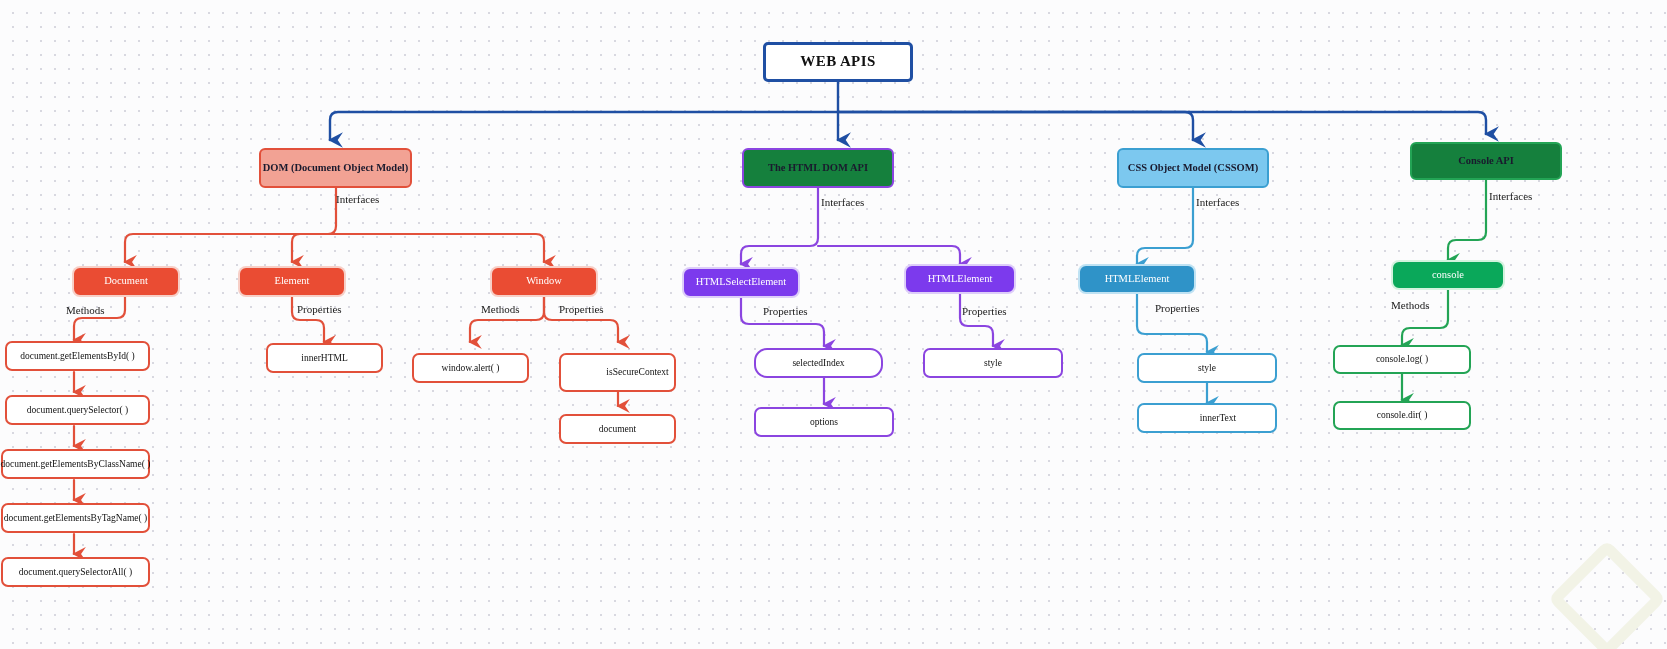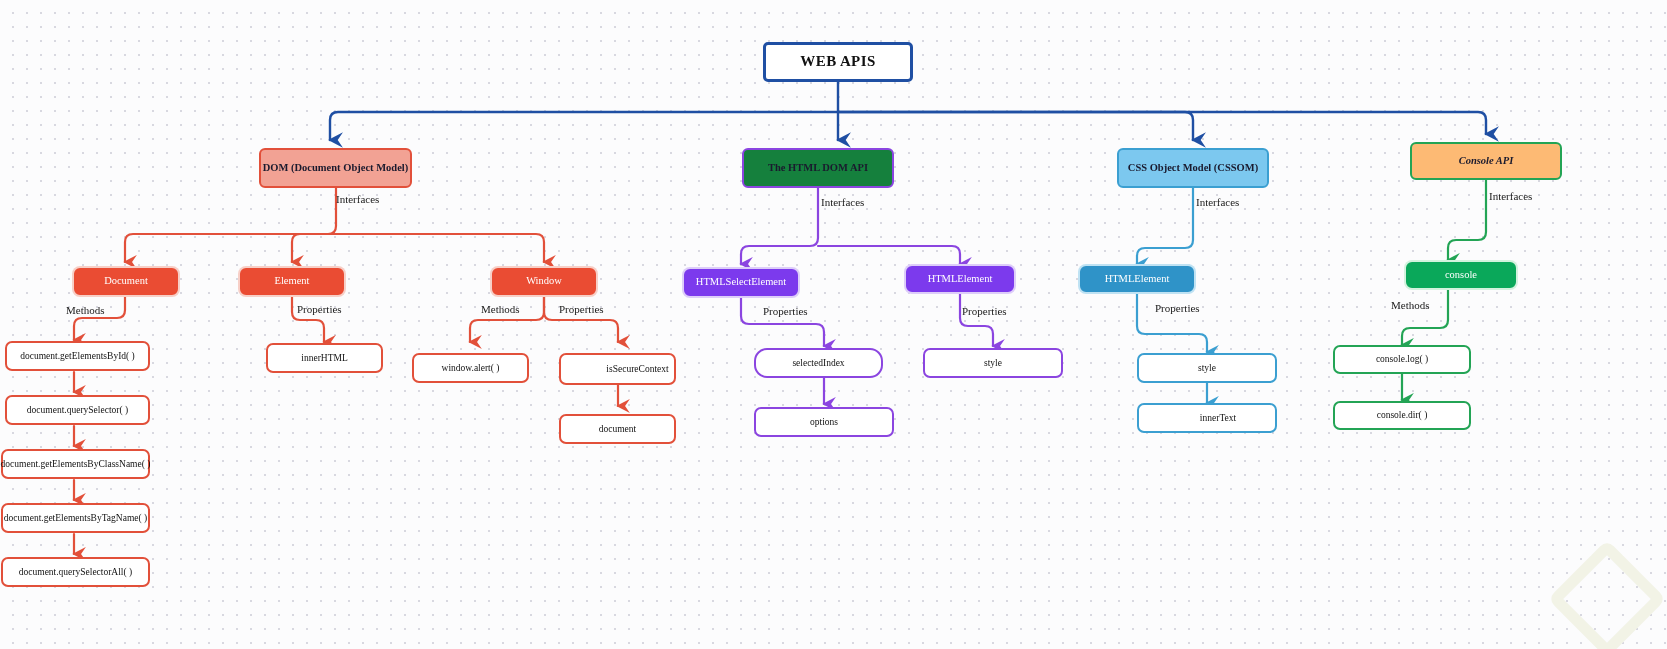--- a/index.html
+++ b/index.html
@@ -29,21 +29,21 @@
     white-space:nowrap;
   }
   .root{
     border:3px solid #1f4fa3;background:#ffffff;color:#111;
     font-weight:bold;font-size:15px;letter-spacing:.4px;border-radius:5px;
   }
   .lvl1{font-size:10.5px;font-weight:bold;color:#1a1a2e;border-radius:6px;}
   .lvl1.dom{background:#f2a294;border:2px solid #e2503a;}
   .lvl1.html{background:#15803d;border:2px solid #8b45e0;}
   .lvl1.cssom{background:#7cc8ef;border:2px solid #3b9fd1;}
-  .lvl1.console{background:#fdba74;border:2px solid #23a455;font-style:italic;}
+  .lvl1.console{background:#15803d;border:2px solid #23a455;}
   .lvl2{font-size:10.5px;color:#fff;border-radius:6px;}
   .lvl2.dom{background:#ea4c33;border:2px solid #ea4c33;box-shadow:0 0 0 2px #f7cfc7;}
   .lvl2.html{background:#7c3aed;border:2px solid #7c3aed;box-shadow:0 0 0 2px #ddcdf9;}
   .lvl2.cssom{background:#2f93c8;border:2px solid #2f93c8;box-shadow:0 0 0 2px #bfe2f3;}
   .lvl2.console{background:#0aa85a;border:2px solid #0aa85a;box-shadow:0 0 0 2px #d3f2de;}
   .leaf{background:#ffffff;font-size:9.5px;color:#111;border-radius:7px;}
   .leaf.dom{border:2px solid #e2503a;}
   .leaf.html{border:2px solid #8b45e0;}
   .leaf.cssom{border:2px solid #3b9fd1;}
   .leaf.console{border:2px solid #23a455;}
@@ -168,21 +168,21 @@
 </div>
 <div class="node lvl2 html" style="left:684px;top:269px;width:114px;height:27px;">
   <span>HTMLSelectElement</span>
 </div>
 <div class="node lvl2 html" style="left:906px;top:266px;width:108px;height:26px;">
   <span>HTMLElement</span>
 </div>
 <div class="node lvl2 cssom" style="left:1080px;top:266px;width:114px;height:26px;">
   <span>HTMLElement</span>
 </div>
-<div class="node lvl2 console" style="left:1393px;top:262px;width:110px;height:26px;margin-left:13px;">
+<div class="node lvl2 console" style="left:1393px;top:262px;width:110px;height:26px;">
   <span>console</span>
 </div>
 
 <div class="edge-label" style="left:66px;top:304px;">Methods</div>
 <div class="edge-label" style="left:297px;top:303px;">Properties</div>
 <div class="edge-label" style="left:481px;top:303px;">Methods</div>
 <div class="edge-label" style="left:559px;top:303px;">Properties</div>
 <div class="edge-label" style="left:763px;top:305px;">Properties</div>
 <div class="edge-label" style="left:962px;top:305px;">Properties</div>
 <div class="edge-label" style="left:1155px;top:302px;">Properties</div>
@@ -204,21 +204,21 @@
   <span>document.querySelectorAll( )</span>
 </div>
 
 <div class="node leaf dom" style="left:266px;top:343px;width:117px;height:30px;">
   <span>innerHTML</span>
 </div>
 
 <div class="node leaf dom" style="left:412px;top:353px;width:117px;height:30px;">
   <span>window.alert( )</span>
 </div>
-<div class="node leaf dom" style="left:559px;top:353px;width:117px;height:32px;padding-left:40px;">
+<div class="node leaf dom" style="left:559px;top:353px;width:117px;height:39px;padding-left:40px;">
   <span>isSecureContext</span>
 </div>
 <div class="node leaf dom" style="left:559px;top:414px;width:117px;height:30px;">
   <span>document</span>
 </div>
 
 <div class="node leaf html" style="left:754px;top:348px;width:129px;height:30px;border-radius:13px;">
   <span>selectedIndex</span>
 </div>
 <div class="node leaf html" style="left:754px;top:407px;width:140px;height:30px;">

